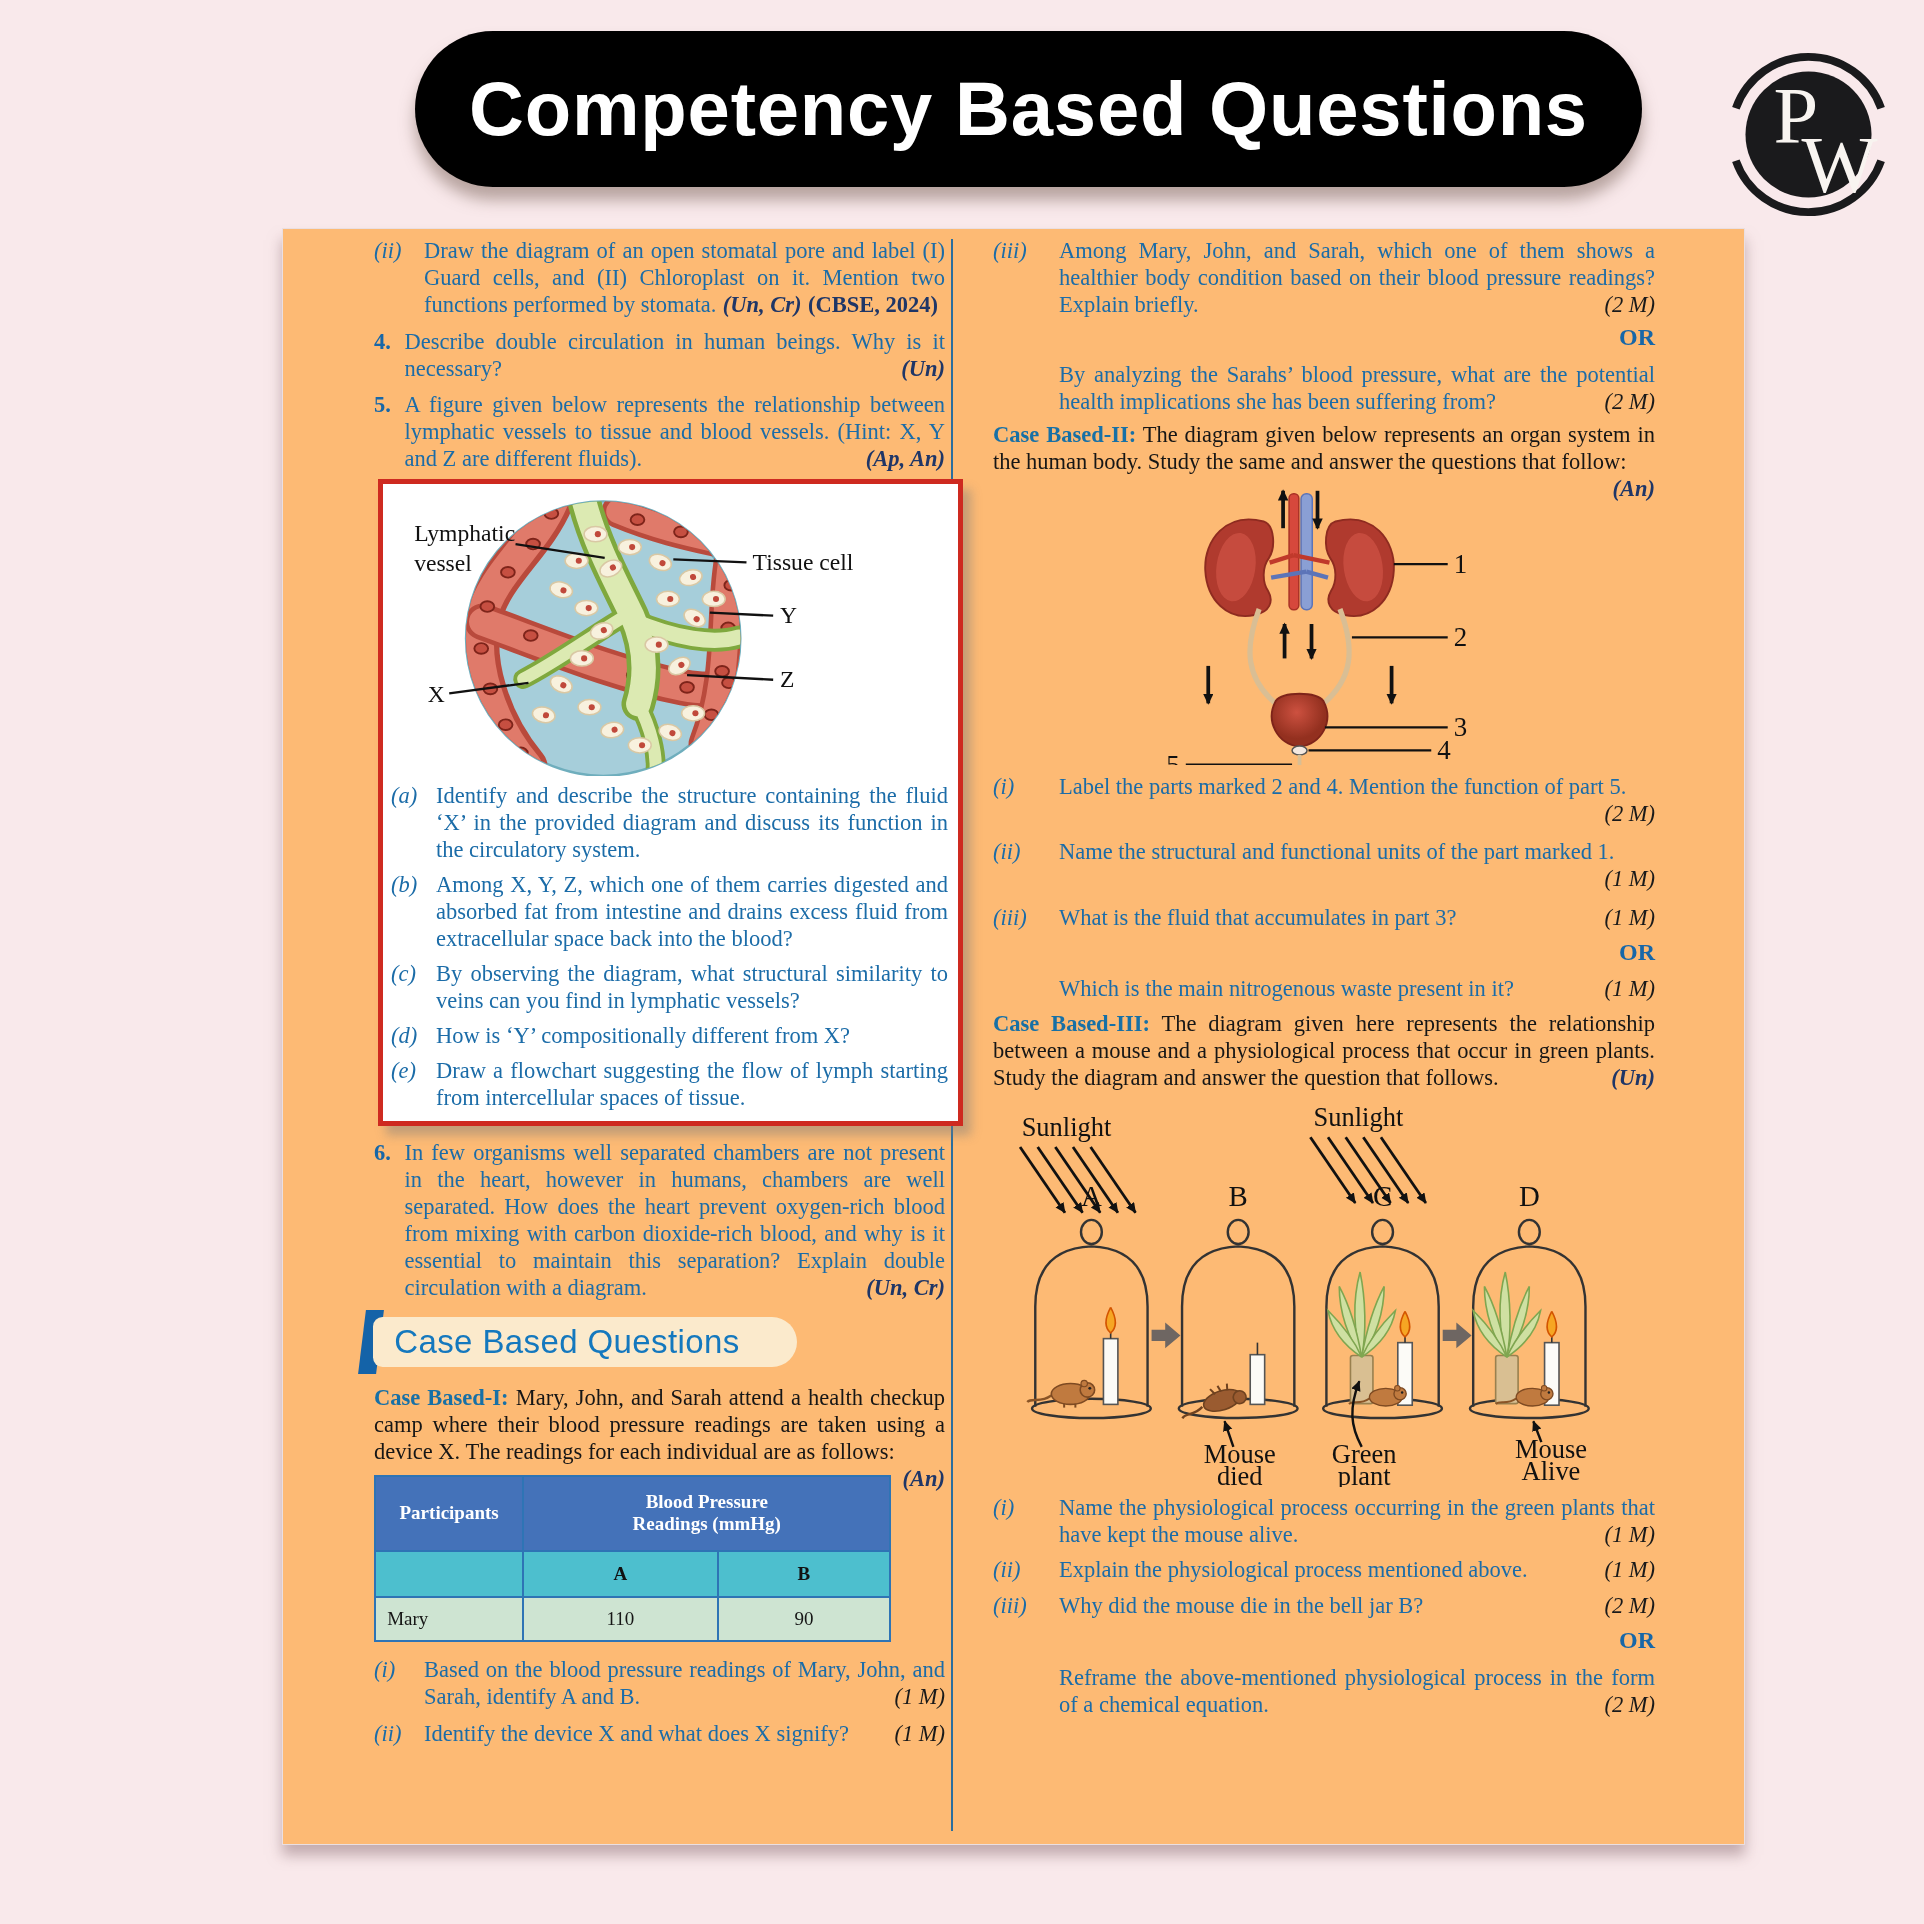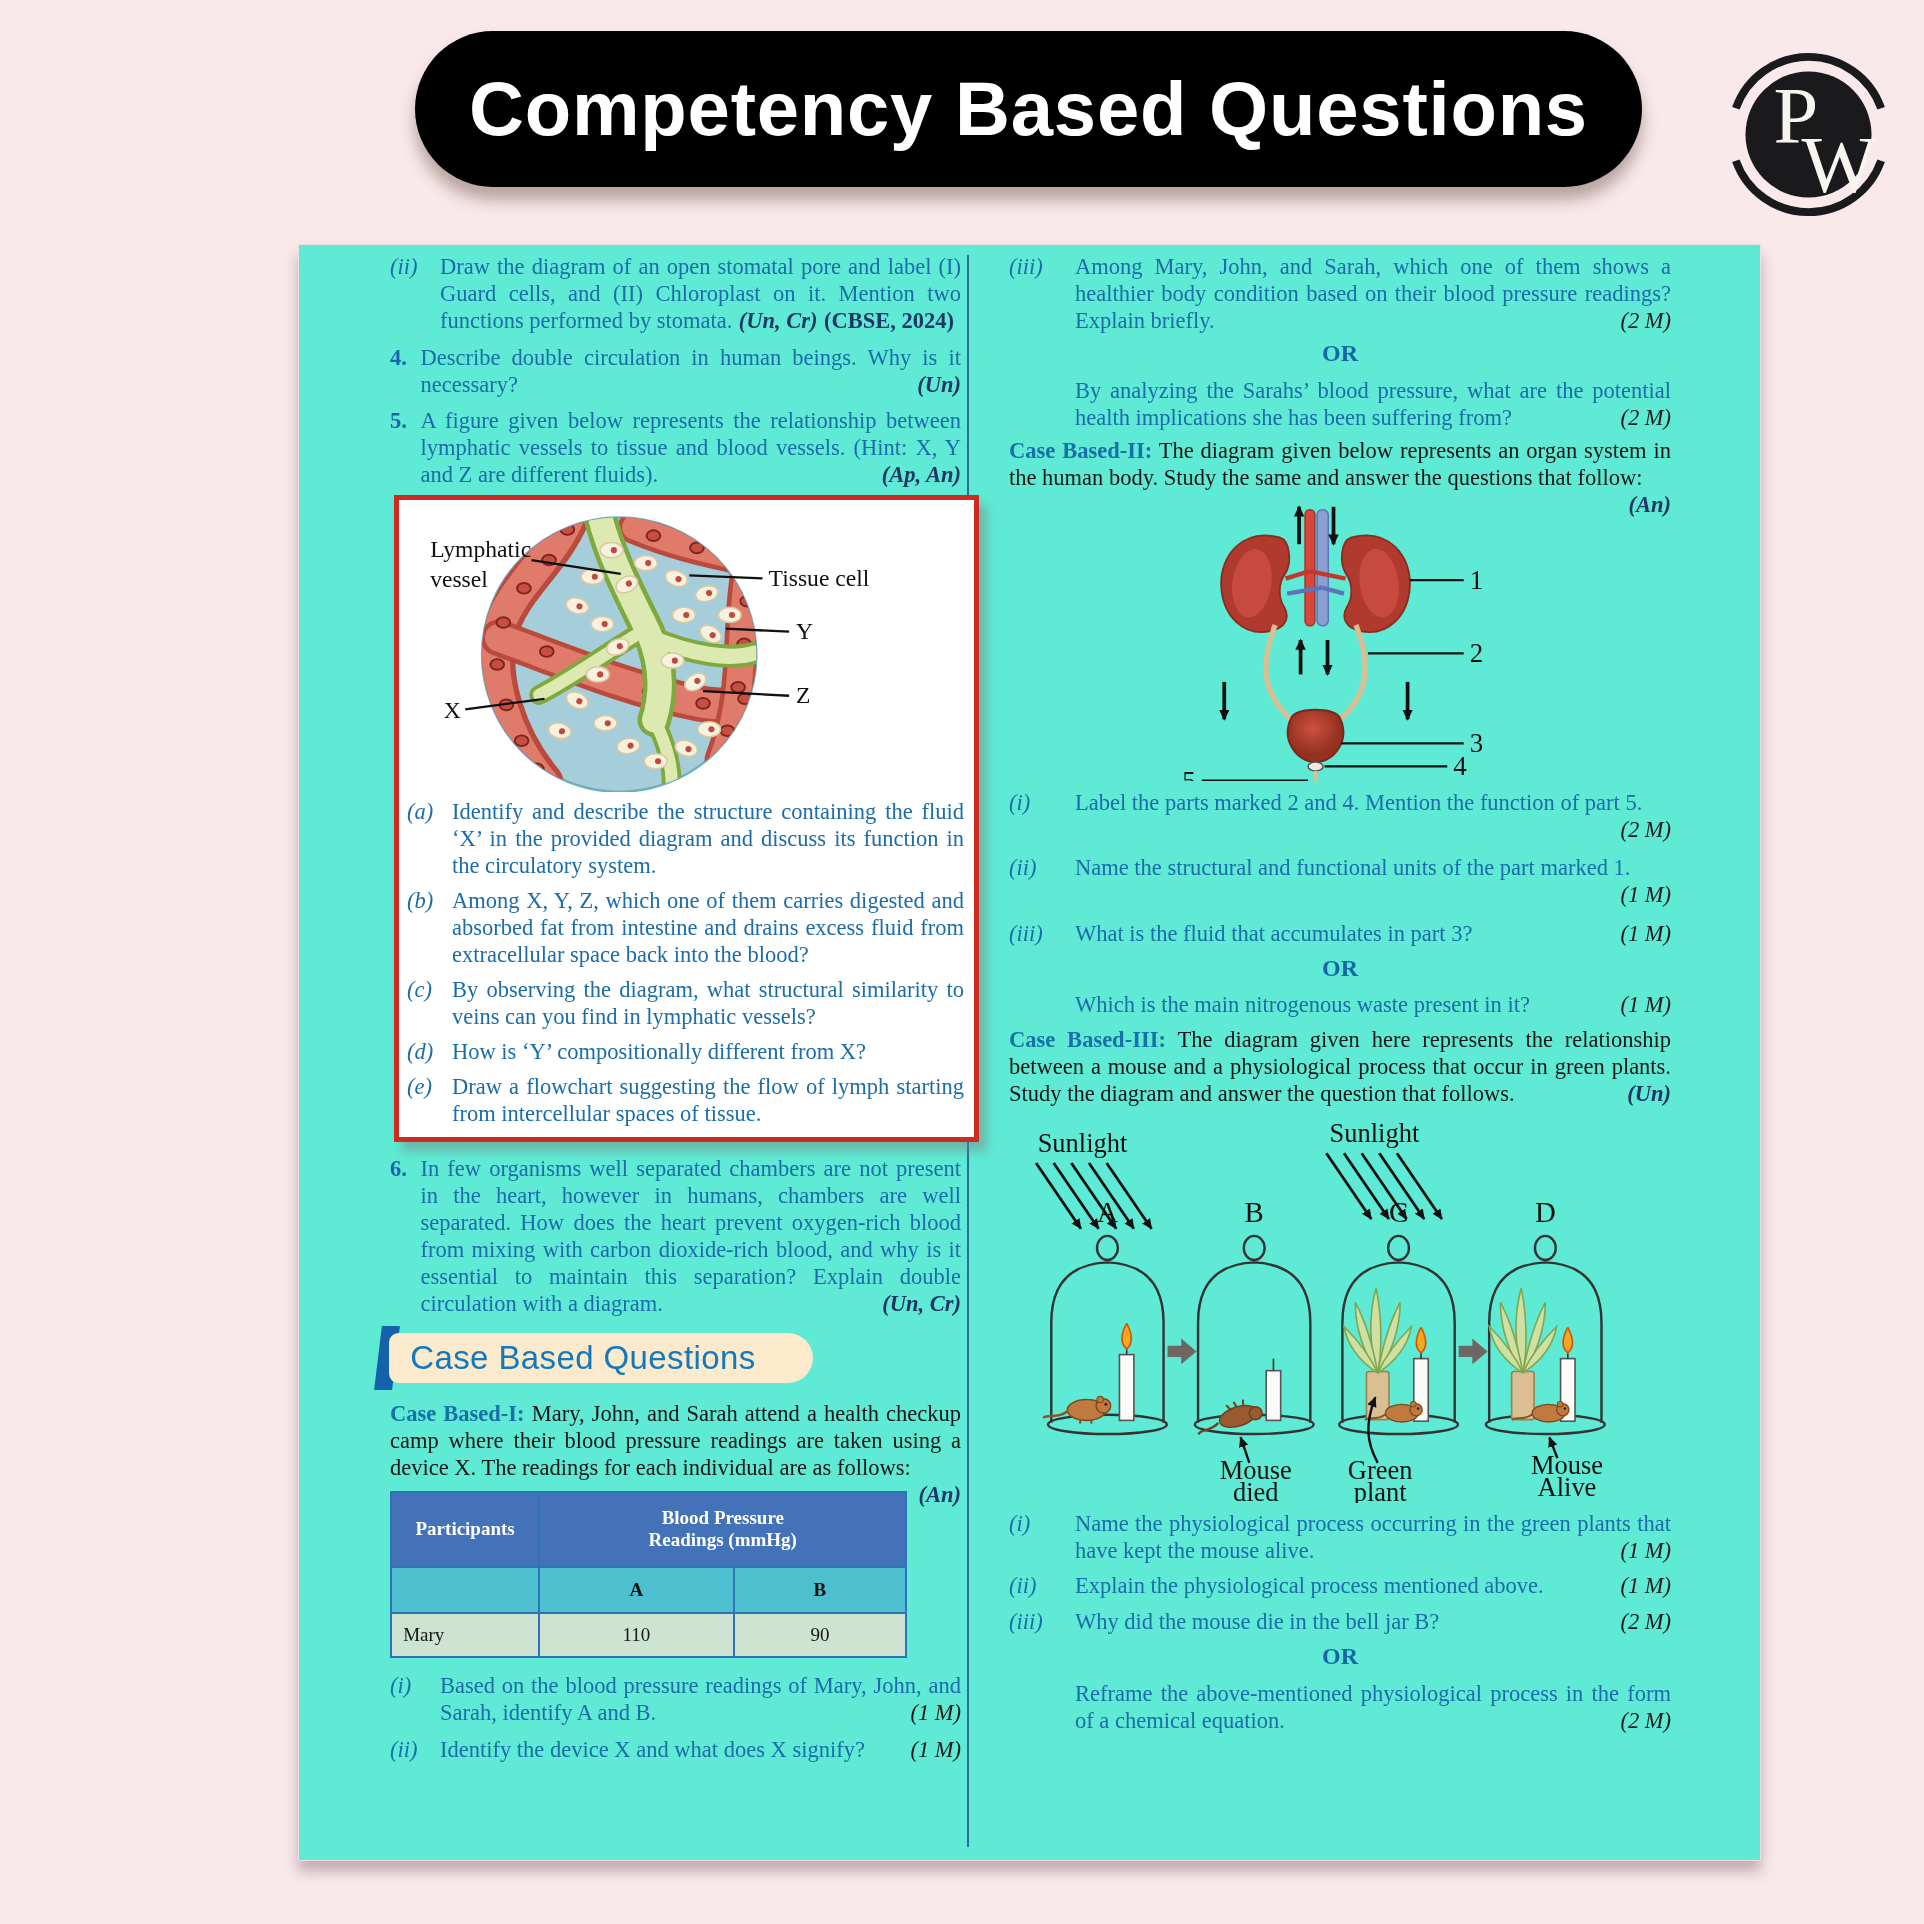--- a/index.html
+++ b/index.html
@@ -11,42 +11,42 @@
   .banner{position:absolute;left:415px;top:30.5px;width:1227px;height:156px;background:#000000;
           border-radius:78px;display:flex;align-items:center;justify-content:center;
           box-shadow:0 13px 14.4px rgba(120,95,85,.5);}
   .banner h1{margin:0;color:#ffffff;font-family:"Liberation Sans",sans-serif;font-weight:bold;
              font-size:76px;letter-spacing:0.8px;}
 
   
   .logo{position:absolute;left:1721px;top:47px;width:175px;height:175px;}
 
   
-  .card{position:absolute;left:282px;top:244px;width:1461px;height:1615px;background:#5eead4;
-        border:0.8px solid #eadfe1;box-shadow:0 11.2px 13px rgba(150,120,125,.55);margin-left:16px;}
+  .card{position:absolute;left:282px;top:228px;width:1461px;height:1615px;background:#fdba74;
+        border:0.8px solid #eadfe1;box-shadow:0 11.2px 13px rgba(150,120,125,.55);}
   .divider{position:absolute;left:668px;top:9.6px;width:2.4px;height:1592px;background:#2a6e9e;}
   .col{position:absolute;top:8px;}
   .col.left{left:91px;width:571px;}
   .col.right{left:710px;width:662px;}
 
   
   .q,.case-p{font-size:22.5px;line-height:27px;text-align:justify;}
   .q{color:#1b6ca8;}
   .case-p{color:#161616;margin:0 0 9.6px 0;}
   .qrow{display:flex;margin:0 0 9.6px 0;}
   .qnum{flex:0 0 30.5px;font-weight:bold;color:#1767a8;font-size:22.5px;line-height:27px;}
   .qnum.sub{flex:0 0 50px;font-style:italic;font-weight:normal;color:#1b6ca8;}
   .qnum.subr{flex:0 0 66px;text-align:left;}
   .qtext{flex:1;}
   .tag-f{float:right;font-weight:bold;font-style:italic;color:#1f3667;margin-left:11.2px;}
   .tag-bi{font-weight:bold;font-style:italic;color:#1f3667;margin-left:6.4px;}
   .tag-b{font-weight:bold;color:#1f3667;margin-left:6.4px;}
   .marks-f{float:right;font-style:italic;color:#1a1a1a;margin-left:11.2px;}
   .case-lead{font-weight:bold;color:#1770a6;}
-  .or-line{text-align:center;color:#1767a8;font-weight:bold;font-size:24px;margin:1.6px 0 9.6px 0;}
+  .or-line{text-align:right;color:#1767a8;font-weight:bold;font-size:24px;margin:1.6px 0 9.6px 0;}
 
   
   .redbox{margin:3.2px 0 13px 4px;width:557px;border:5.6px solid #ce2a20;background:#ffffff;
           box-shadow:8px 9.6px 9.6px rgba(125,125,125,.45);padding:6.4px 9.6px 8px 8px;}
   .redbox .qrow{margin-bottom:8px;}
   .redbox .qnum.sub{flex:0 0 45px;}
   .fig1{display:block;margin:1.6px auto 6.4px auto;}
 
   
   .badge-wrap{position:relative;height:53px;margin:6.4px 0 16px -12px;}

